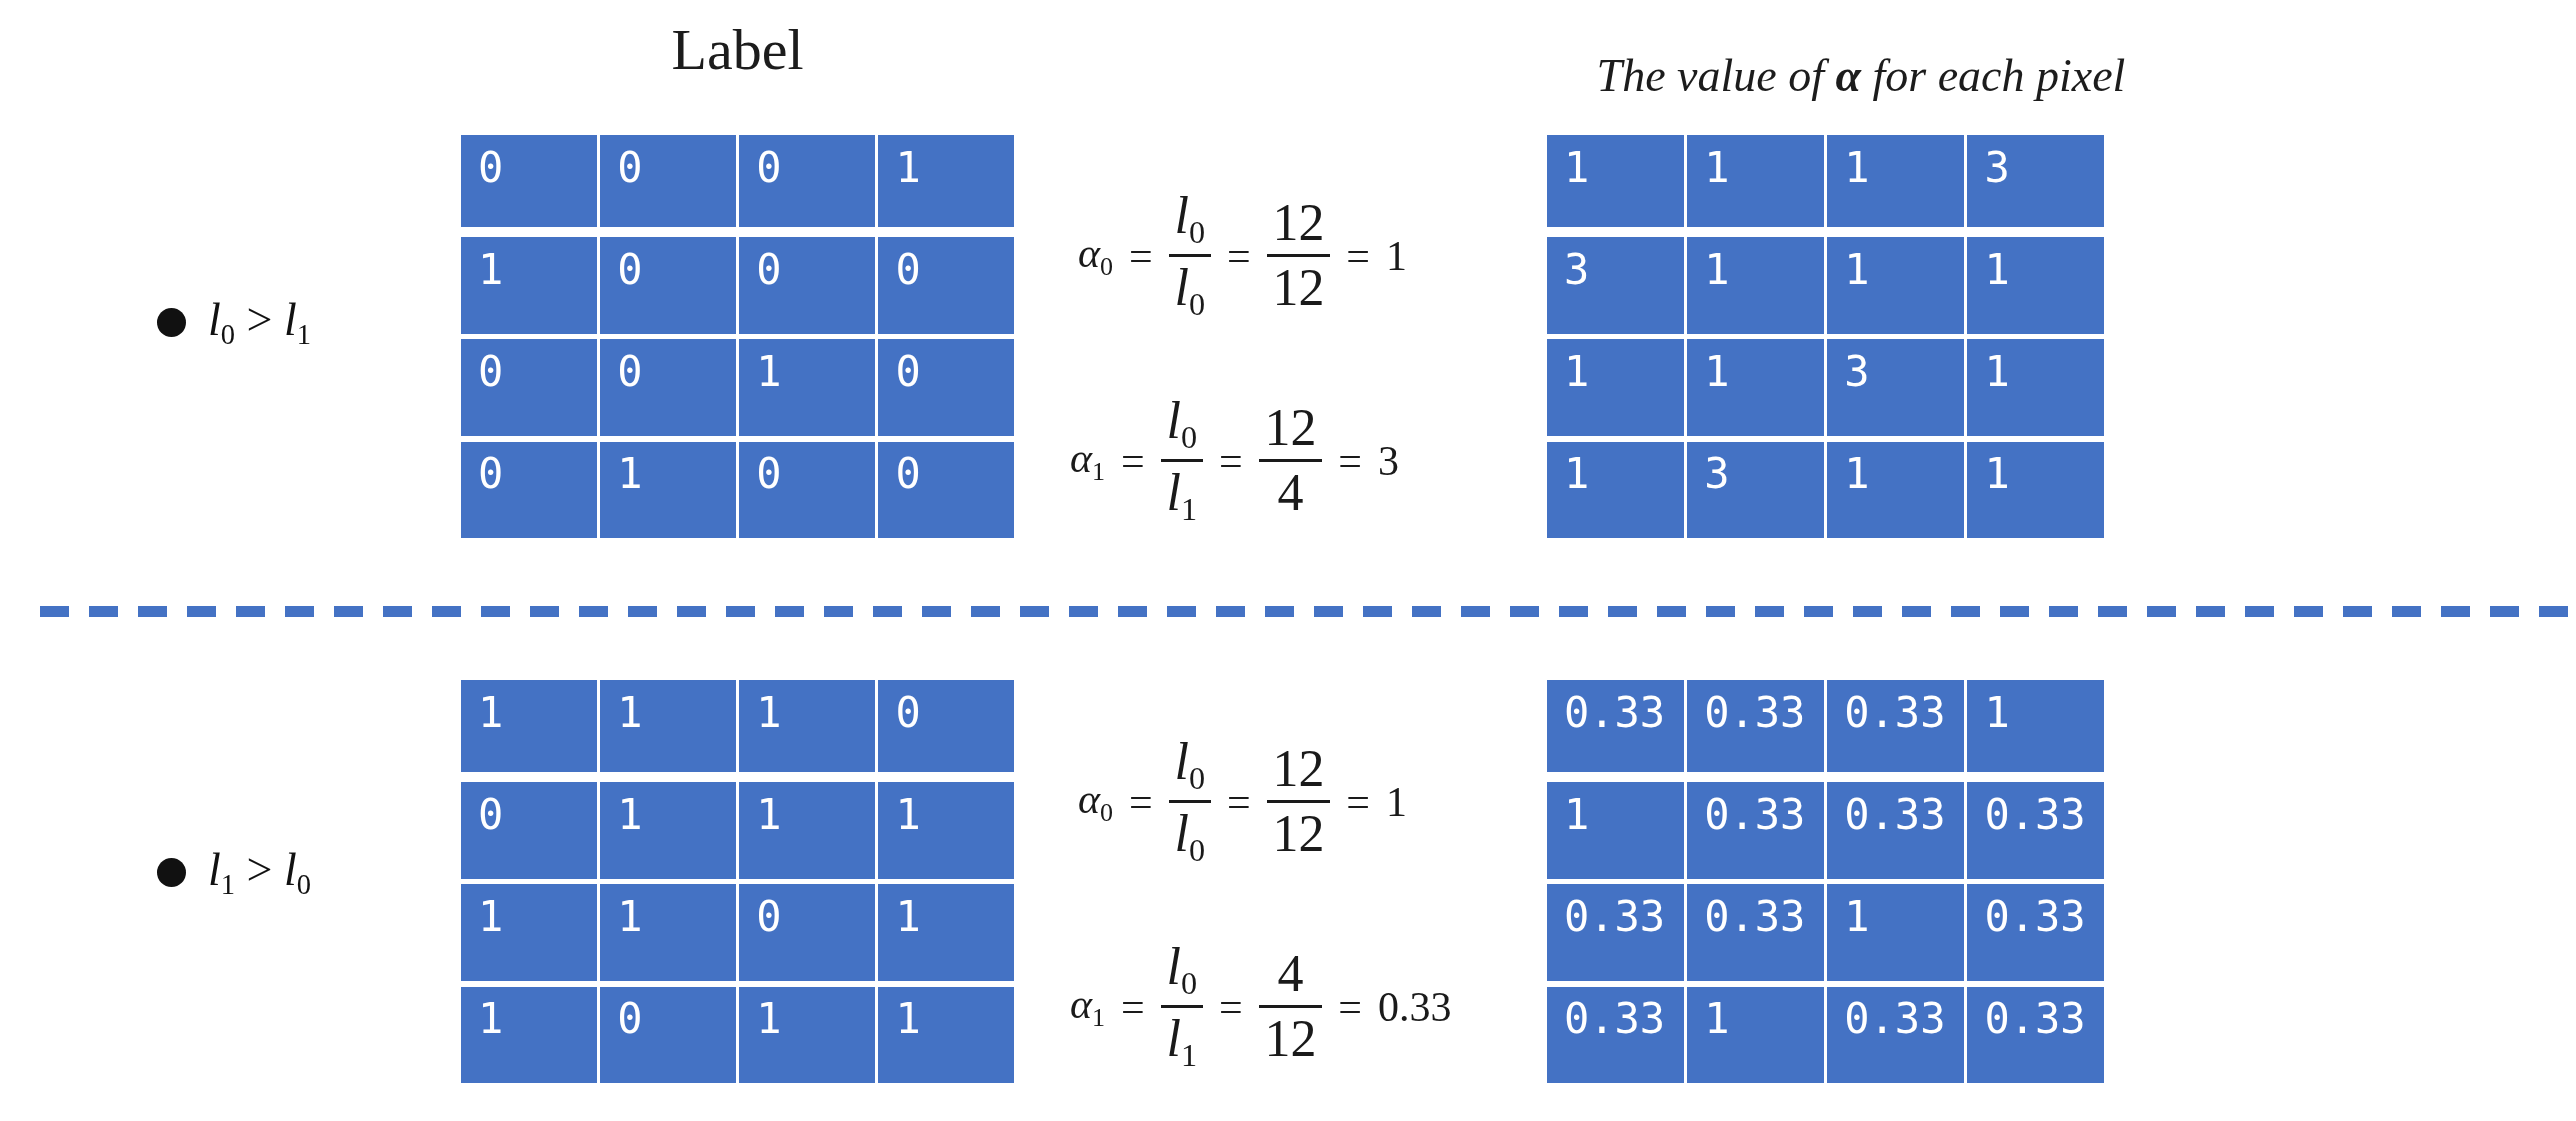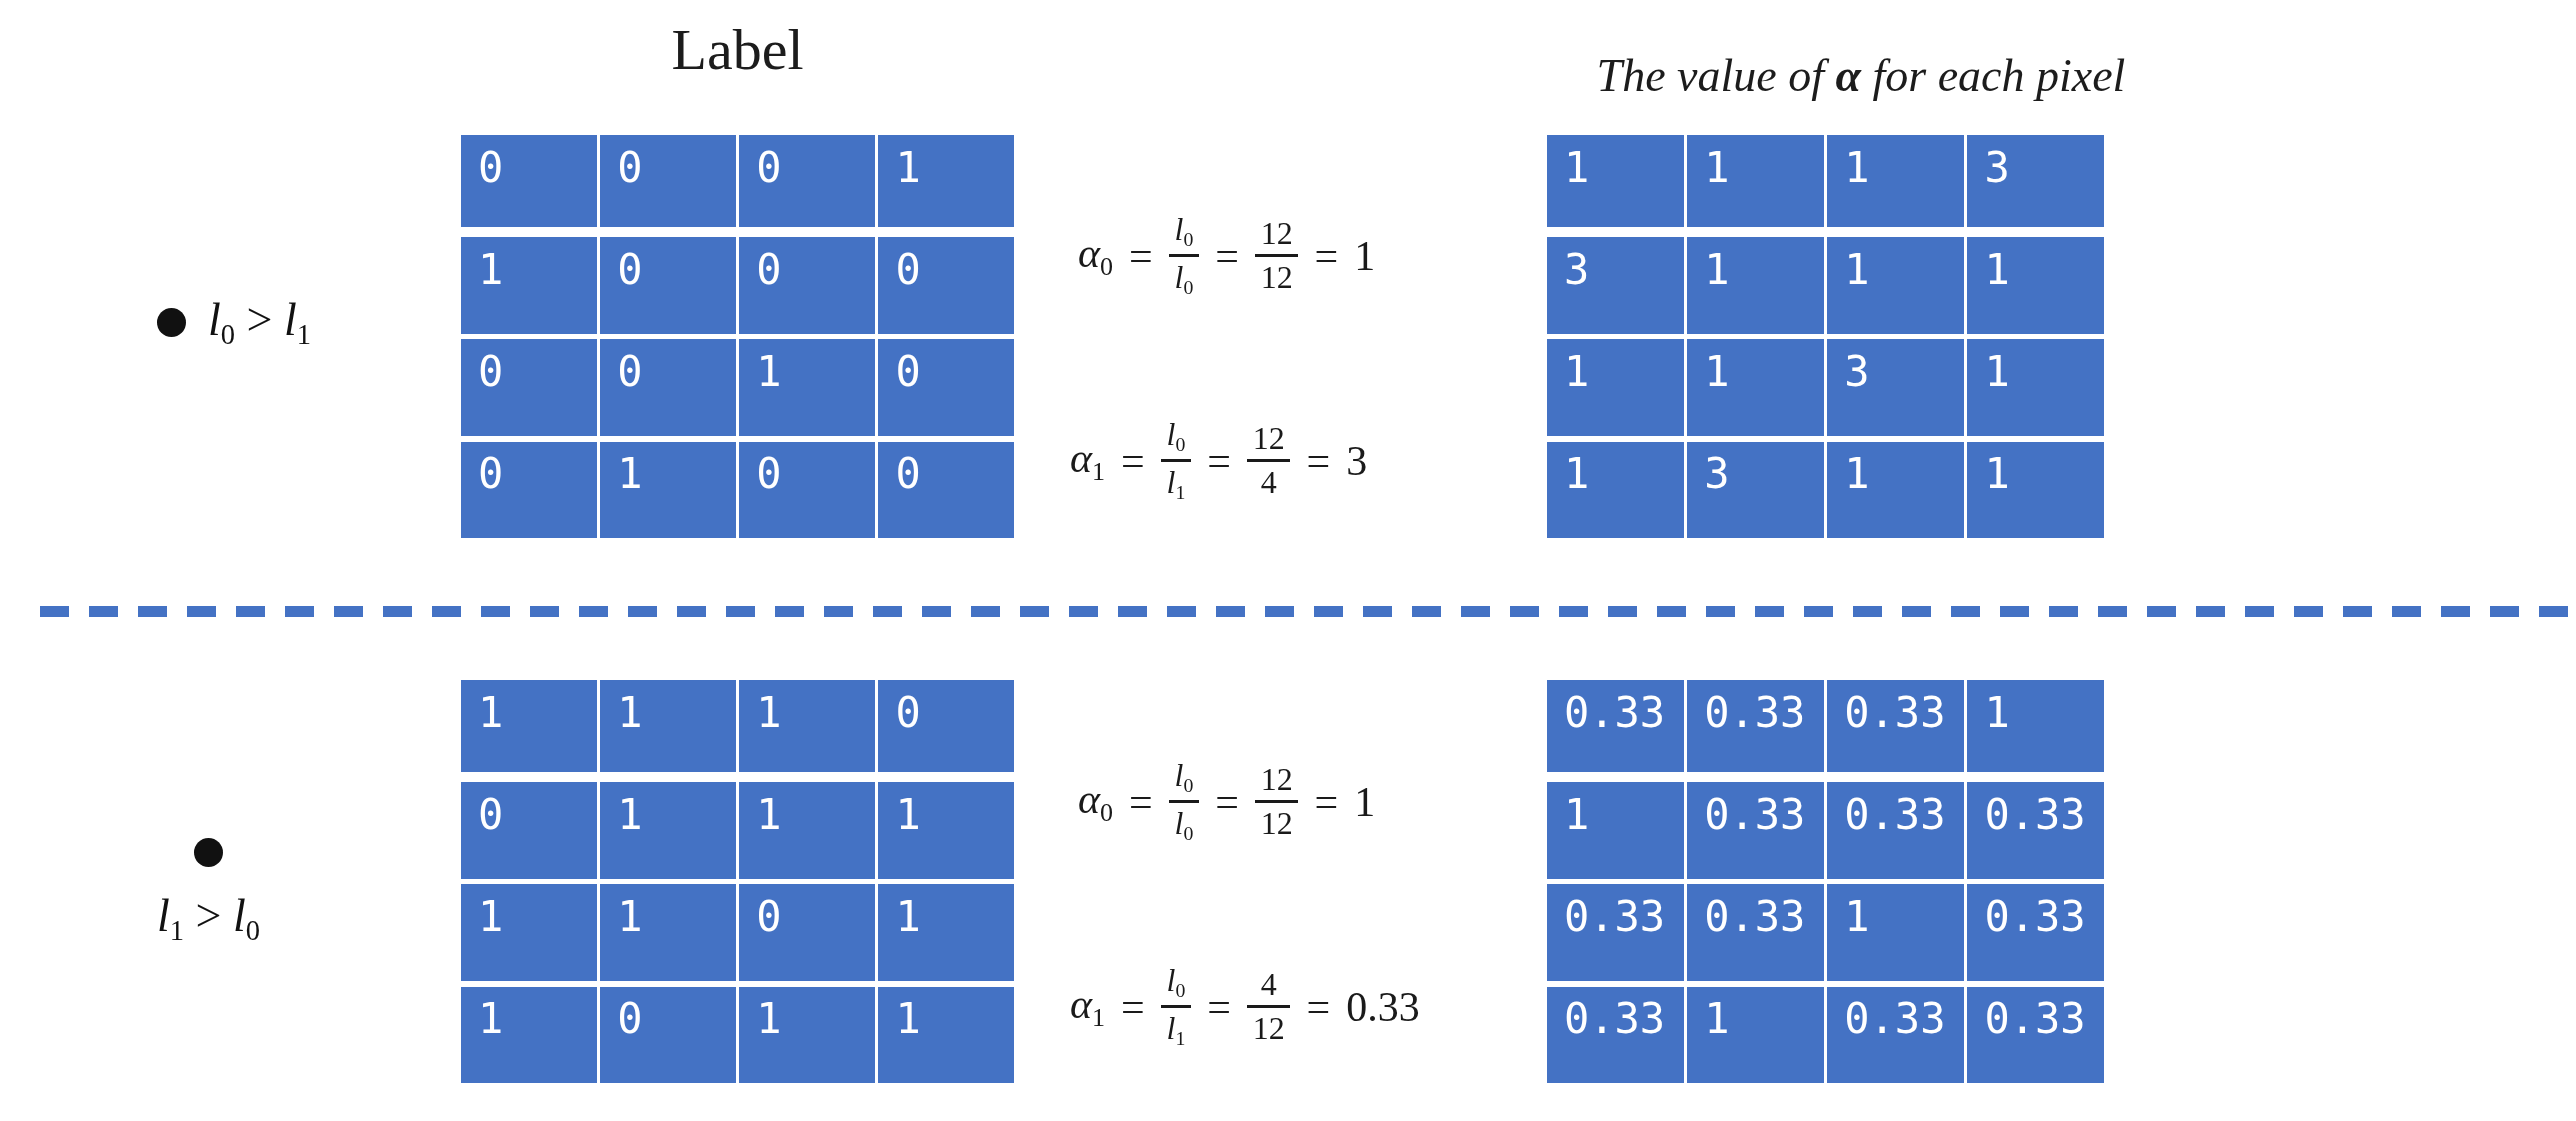--- a/index.html
+++ b/index.html
@@ -17,21 +17,21 @@
     font-family:"Liberation Serif",serif;font-style:italic;font-size:46px;
     color:#1c1c1c;white-space:nowrap;margin-top:19px;
   }
   .balpha{font-weight:bold;}
   
   .bullet{
     position:absolute;left:157px;display:flex;align-items:center;gap:22px;
     font-family:"Liberation Serif",serif;font-size:46px;color:#111;height:69px;
   }
   .bullet.b1{top:288px;}
-  .bullet.b2{top:838px;flex-direction:column;}
+  .bullet.b2{top:838px;}
   .dot{width:29px;height:29px;border-radius:50%;background:#111;flex:none;}
   .cond .it{font-style:italic;}
   .sub{font-size:0.62em;vertical-align:-0.32em;font-style:normal;}
   .op{margin:0 11.5px;}
   
   .grid{
     position:absolute;display:grid;grid-template-columns:repeat(4,1fr);
     grid-template-rows:repeat(4,1fr);column-gap:3.6px;row-gap:5.8px;
     width:553px;height:403px;
   }
@@ -49,21 +49,21 @@
   .formula{
     position:absolute;display:flex;align-items:center;gap:16px;
     font-family:"Liberation Serif",serif;font-size:42px;color:#1a1a1a;height:137px;
   }
   .formula .it{font-style:italic;}
   .f-r1a{left:1078px;top:187px;}
   .f-r1b{left:1070px;top:392px;}
   .f-r2a{left:1078px;top:733px;}
   .f-r2b{left:1070px;top:938px;}
   .frac{display:inline-flex;flex-direction:column;align-items:center;line-height:1.05;}
-  .fr-num,.fr-den{padding:0 5.8px;font-size:32px;}
+  .fr-num,.fr-den{padding:0 5.8px;font-size:52px;}
   .fr-bar{align-self:stretch;height:3.6px;background:#1a1a1a;margin:3.6px 0;}
   
   .separator{
     position:absolute;left:40px;top:606px;width:2536px;height:10.8px;
     background:repeating-linear-gradient(to right,#4472C4 0 29px,transparent 29px 49px);
   }
 </style>
 </head>
 <body>
 

